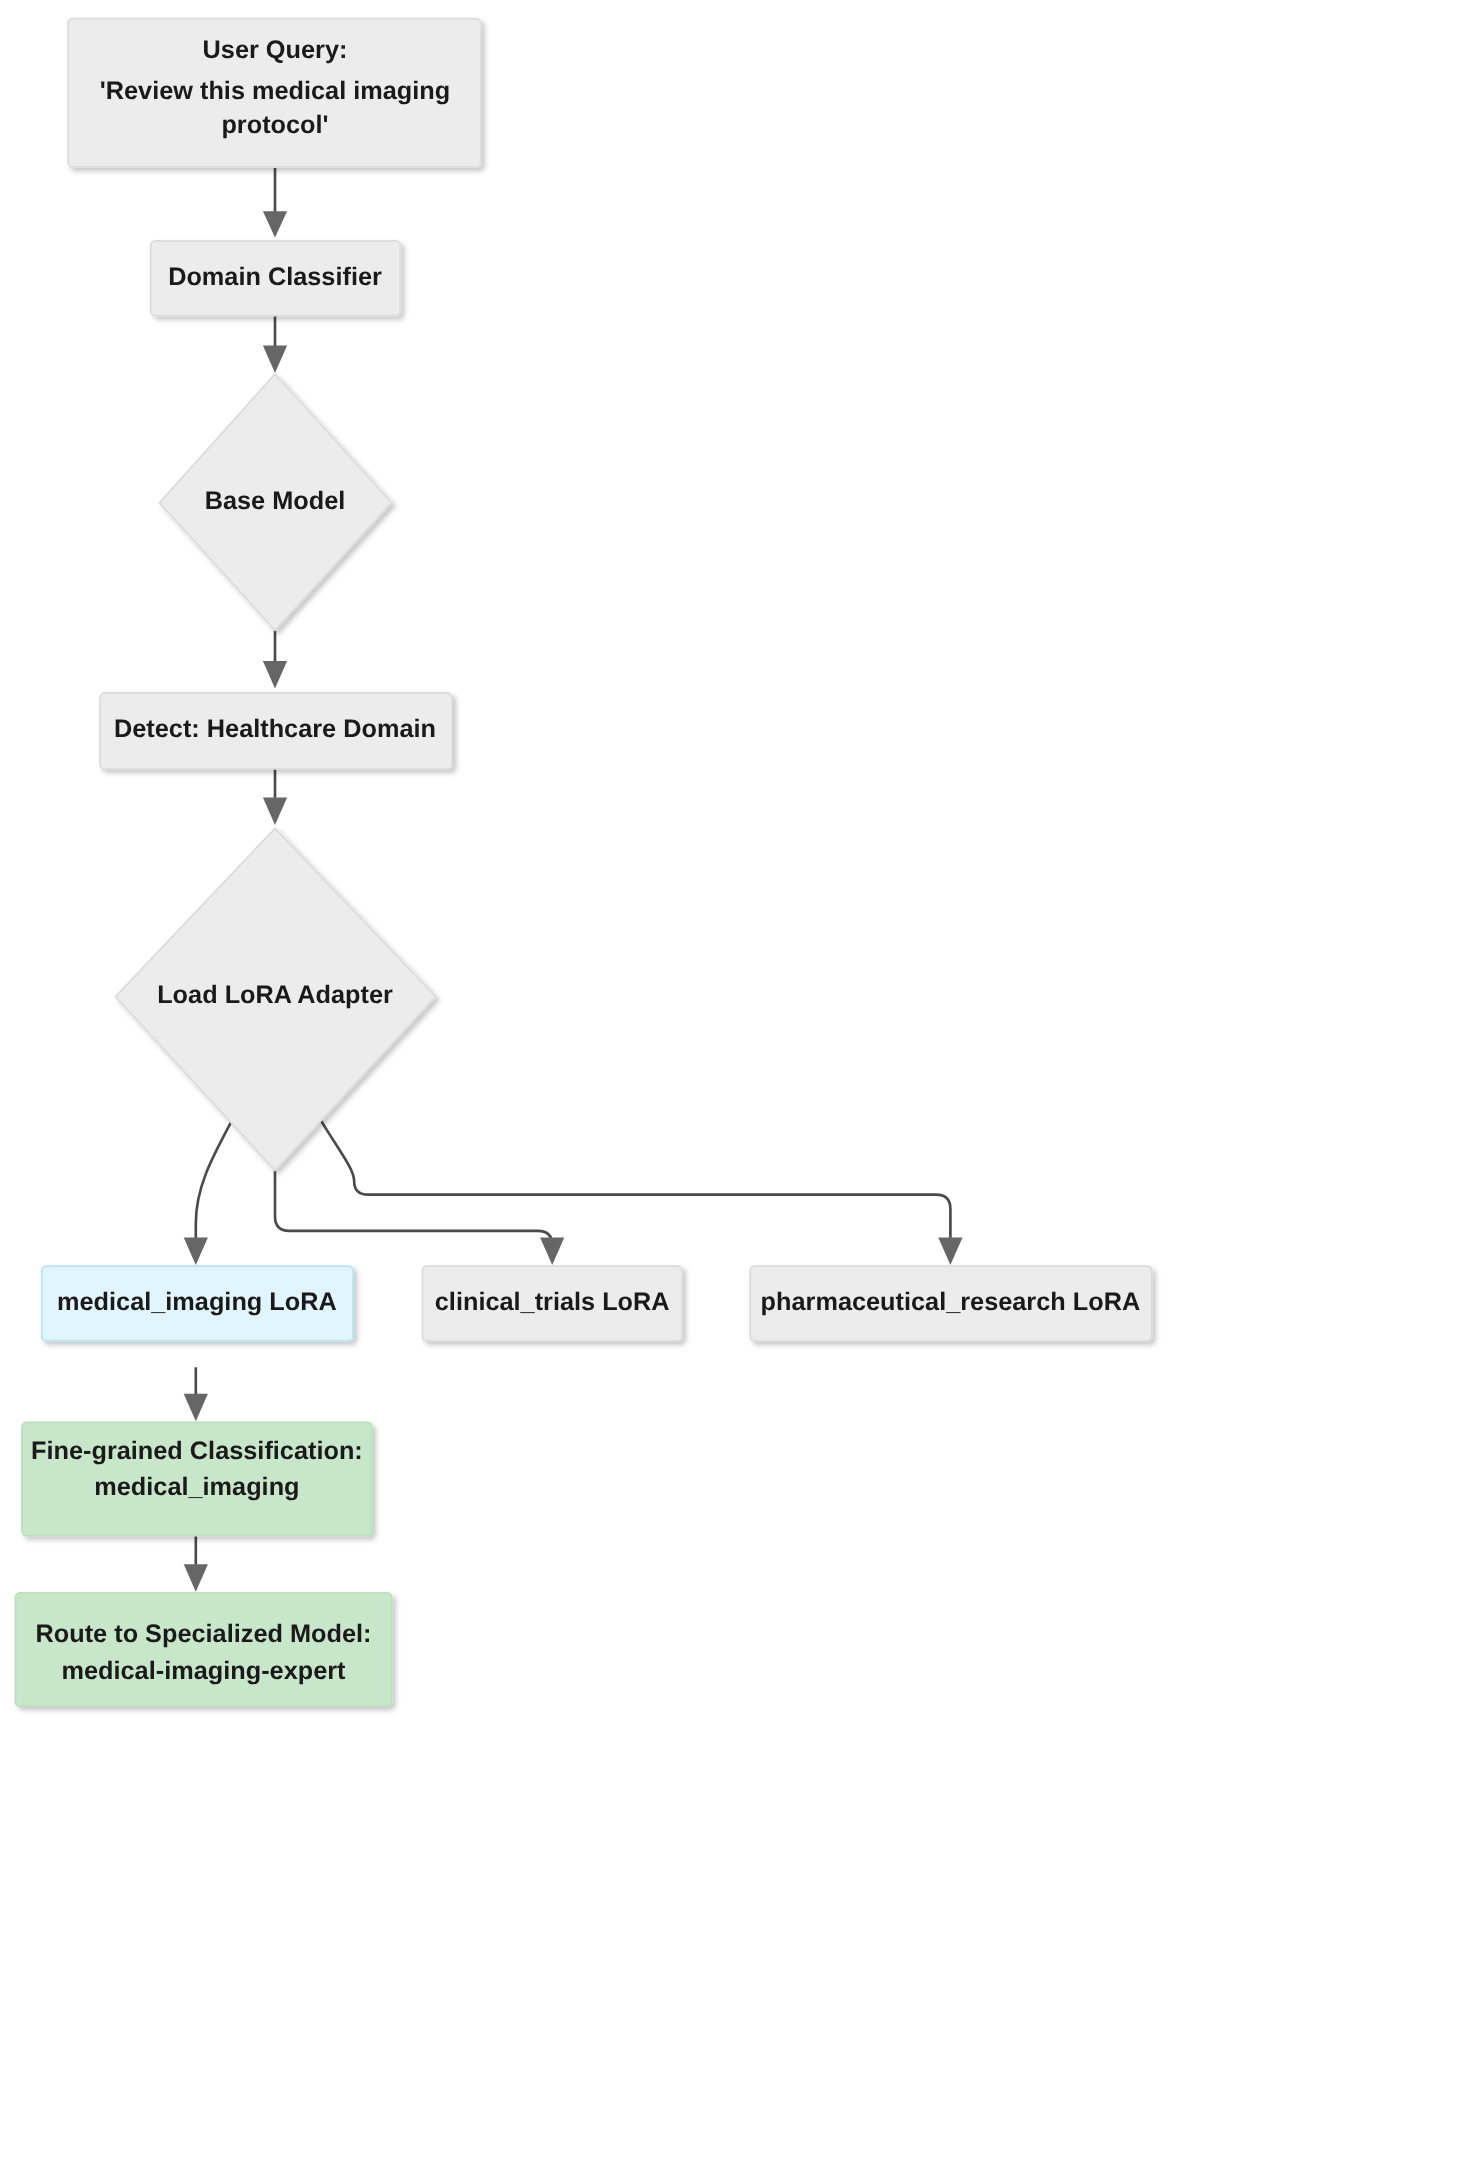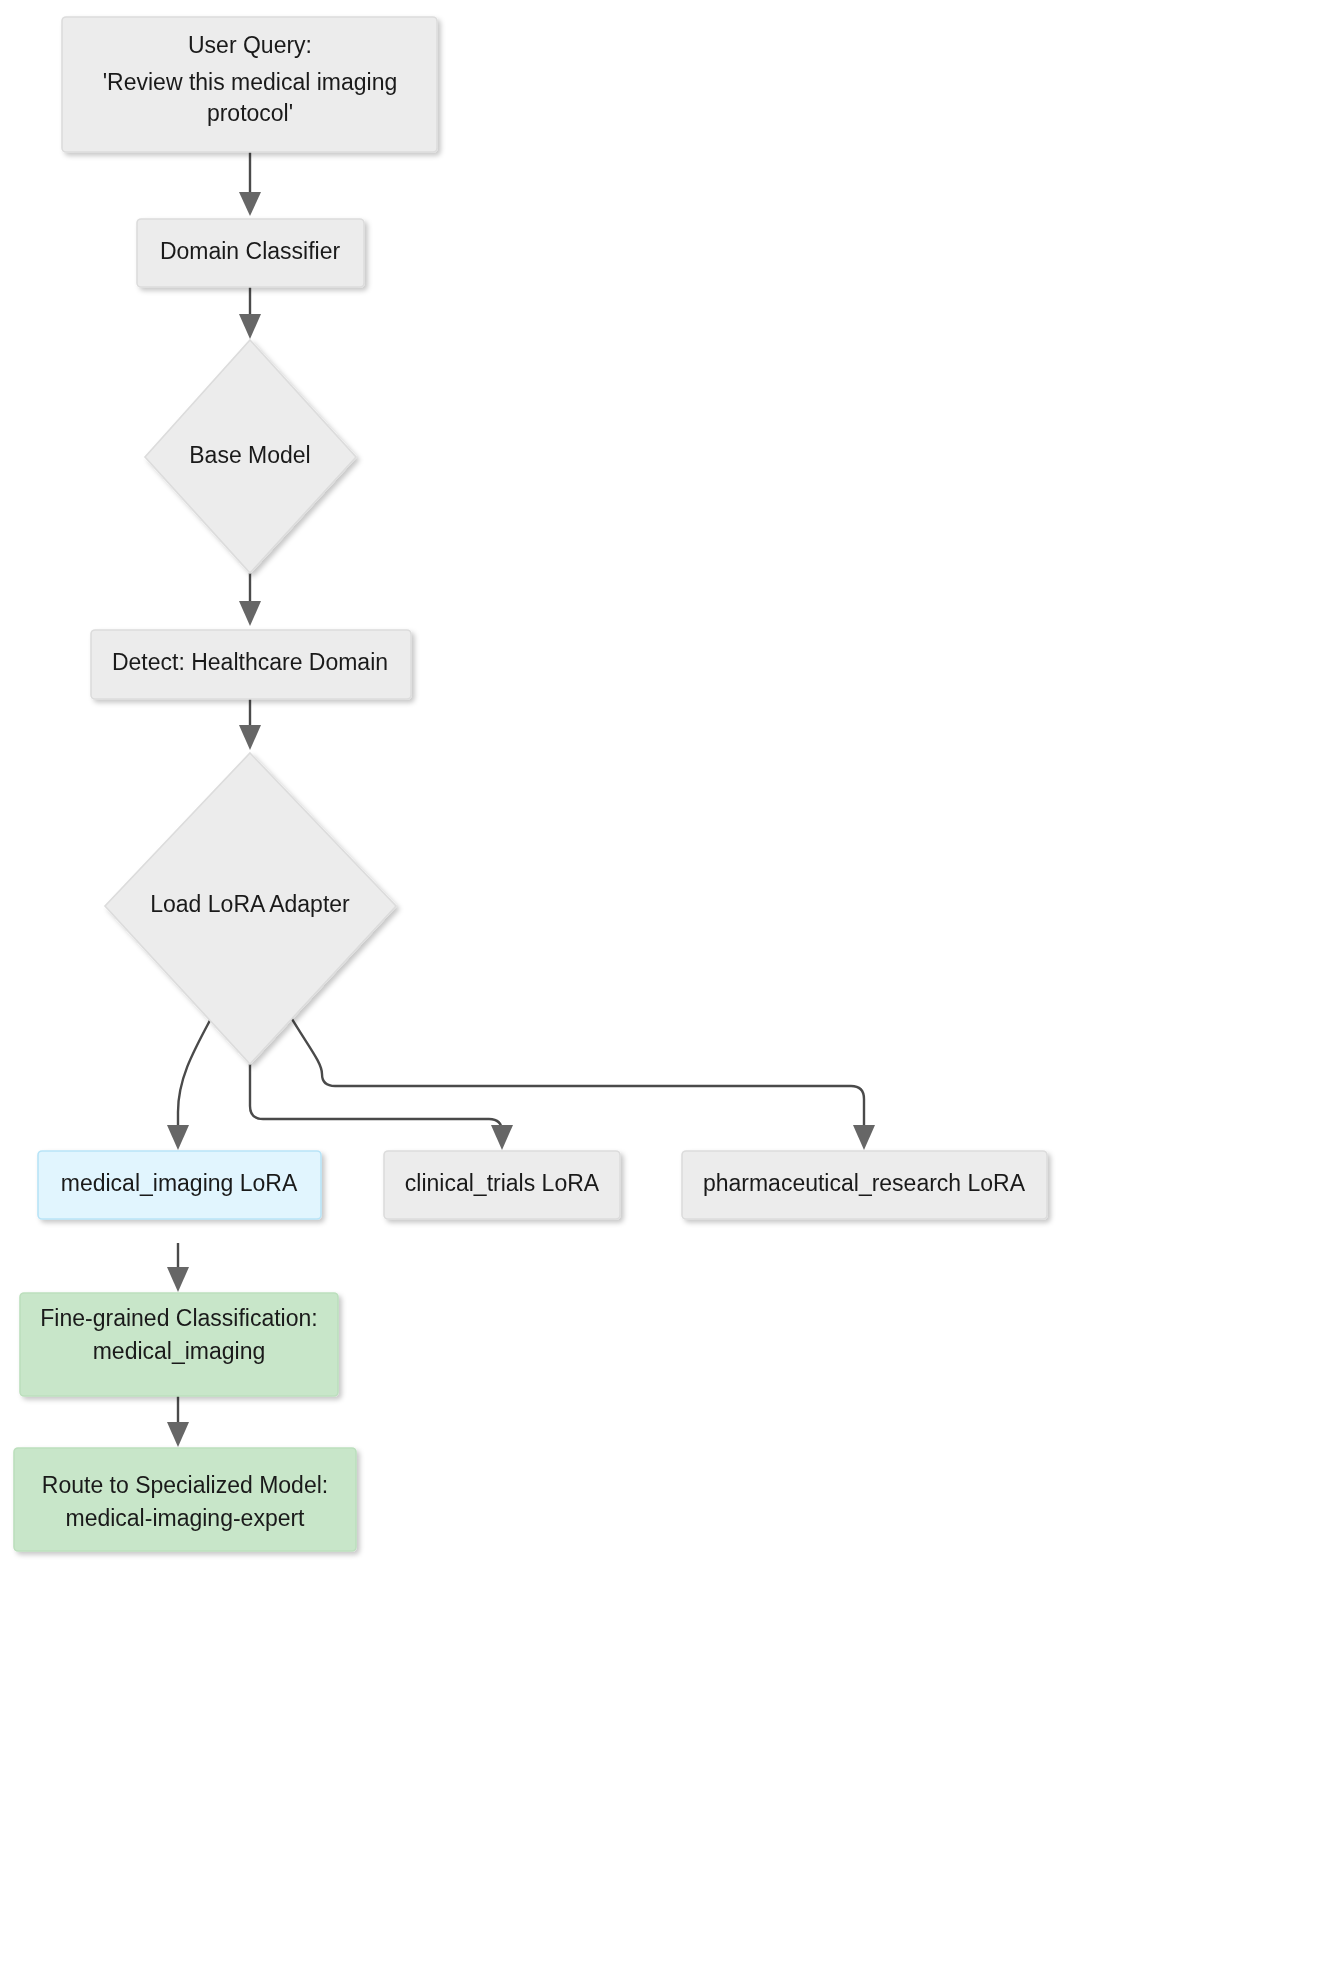--- a/index.html
+++ b/index.html
@@ -10,20 +10,21 @@
   body {
     width: 1331px;
     height: 1970px;
     font-family: "Liberation Sans", sans-serif;
     overflow: hidden;
   }
   #flowchart-root {
     position: relative;
     width: 1094px;
     height: 1970px;
+    font-weight: bold;
   }
   svg#flow {
     display: block;
     width: 1331px;
     height: 1970px;
   }
   .node-label {
     font-family: "Liberation Sans", sans-serif;
     font-size: 23px;
     fill: #1a1a1a;

